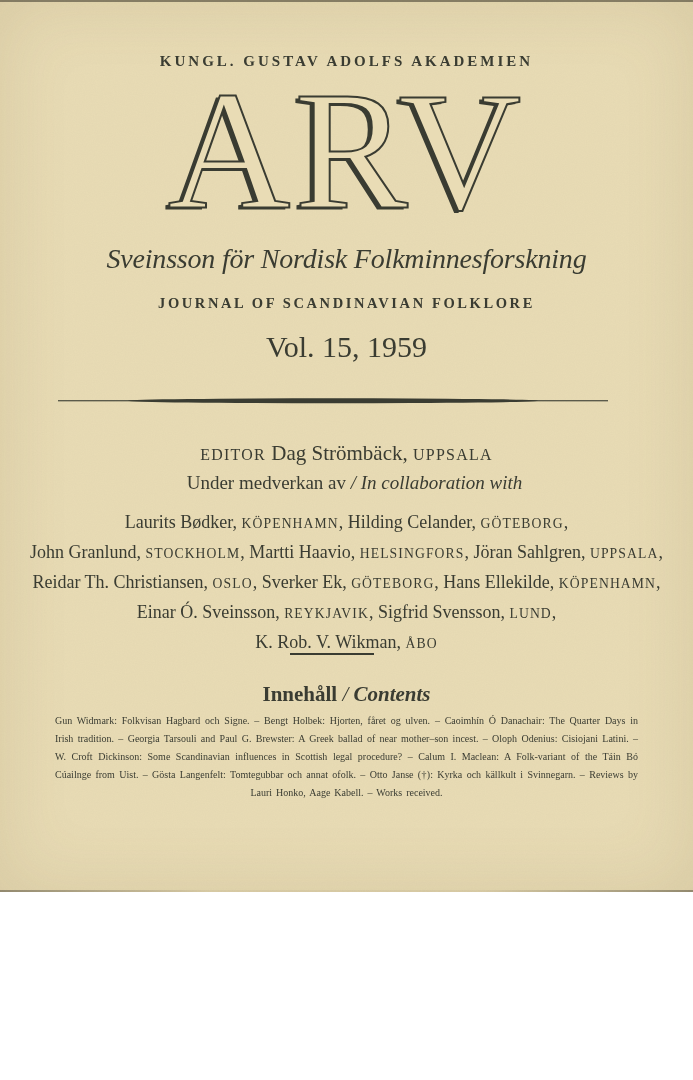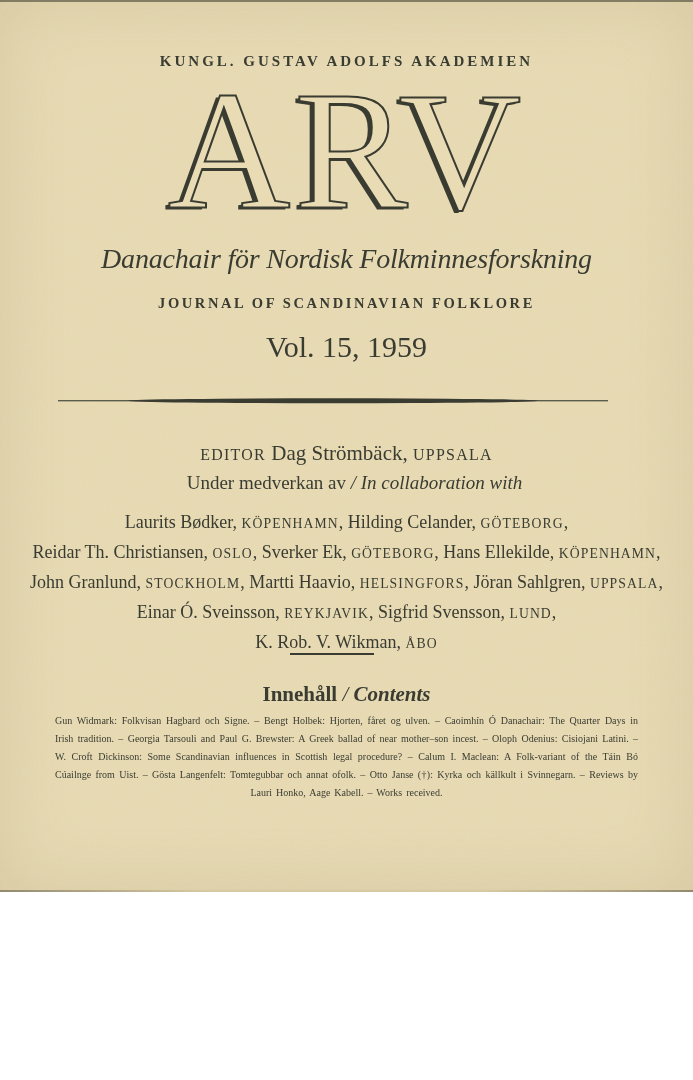--- a/index.html
+++ b/index.html
@@ -172,39 +172,39 @@
 
   <div class="edge-top"></div>
 
   <div class="academy center">KUNGL. GUSTAV ADOLFS AKADEMIEN</div>
 
   <div class="arv-wrap center">
     <div class="arv-layer arv-shadow">ARV</div>
     <div class="arv-layer arv-face">ARV</div>
   </div>
 
-  <div class="subtitle-sv center">Danachair för Nordisk Folkminnesforskning</div>
+  <div class="subtitle-sv center">Sveinsson för Nordisk Folkminnesforskning</div>
 
   <div class="subtitle-en center">JOURNAL OF SCANDINAVIAN FOLKLORE</div>
 
   <div class="volume center">Vol. 15, 1959</div>
 
   <svg class="swelled-rule" width="550" height="8" aria-hidden="true">
     <rect x="0" y="3.2" width="550" height="1.1" fill="#3a3c32"></rect>
     <ellipse cx="275" cy="3.75" rx="205" ry="2.5" fill="#3a3c32"></ellipse>
   </svg>
 
   <div class="editor-line center"><span class="sc">EDITOR </span><span>Dag Strömbäck, </span><span class="sc">UPPSALA</span></div>
 
   <div class="collab-intro center"><span>Under medverkan av </span><span class="slash">/ </span><span class="it">In collaboration with</span></div>
 
   <div class="collab-list center">
       <div><span>Laurits Bødker, </span><span class="sc">KÖPENHAMN</span><span>, Hilding Celander, </span><span class="sc">GÖTEBORG</span><span>,</span></div>
+      <div><span>John Granlund, </span><span class="sc">STOCKHOLM</span><span>, Martti Haavio, </span><span class="sc">HELSINGFORS</span><span>, Jöran Sahlgren, </span><span class="sc">UPPSALA</span><span>,</span></div>
       <div><span>Reidar Th. Christiansen, </span><span class="sc">OSLO</span><span>, Sverker Ek, </span><span class="sc">GÖTEBORG</span><span>, Hans Ellekilde, </span><span class="sc">KÖPENHAMN</span><span>,</span></div>
-      <div><span>John Granlund, </span><span class="sc">STOCKHOLM</span><span>, Martti Haavio, </span><span class="sc">HELSINGFORS</span><span>, Jöran Sahlgren, </span><span class="sc">UPPSALA</span><span>,</span></div>
       <div><span>Einar Ó. Sveinsson, </span><span class="sc">REYKJAVIK</span><span>, Sigfrid Svensson, </span><span class="sc">LUND</span><span>,</span></div>
       <div><span>K. Rob. V. Wikman, </span><span class="sc">ÅBO</span></div>
     </div>
 
   <div class="short-rule"></div>
 
   <div class="contents-heading center"><span>Innehåll </span><span class="slash">/ </span><span class="itb">Contents</span></div>
 
   <p class="contents-para">Gun Widmark: Folkvisan Hagbard och Signe. – Bengt Holbek: Hjorten, fåret og ulven. – Caoimhín Ó Danachair: The Quarter Days in Irish tradition. – Georgia Tarsouli and Paul G. Brewster: A Greek ballad of near mother–son incest. – Oloph Odenius: Cisiojani Latini. – W. Croft Dickinson: Some Scandinavian influences in Scottish legal procedure? – Calum I. Maclean: A Folk-variant of the Táin Bó Cúailnge from Uist. – Gösta Langenfelt: Tomtegubbar och annat ofolk. – Otto Janse (†): Kyrka och källkult i Svinnegarn. – Reviews by Lauri Honko, Aage Kabell. – Works received.</p>
 

